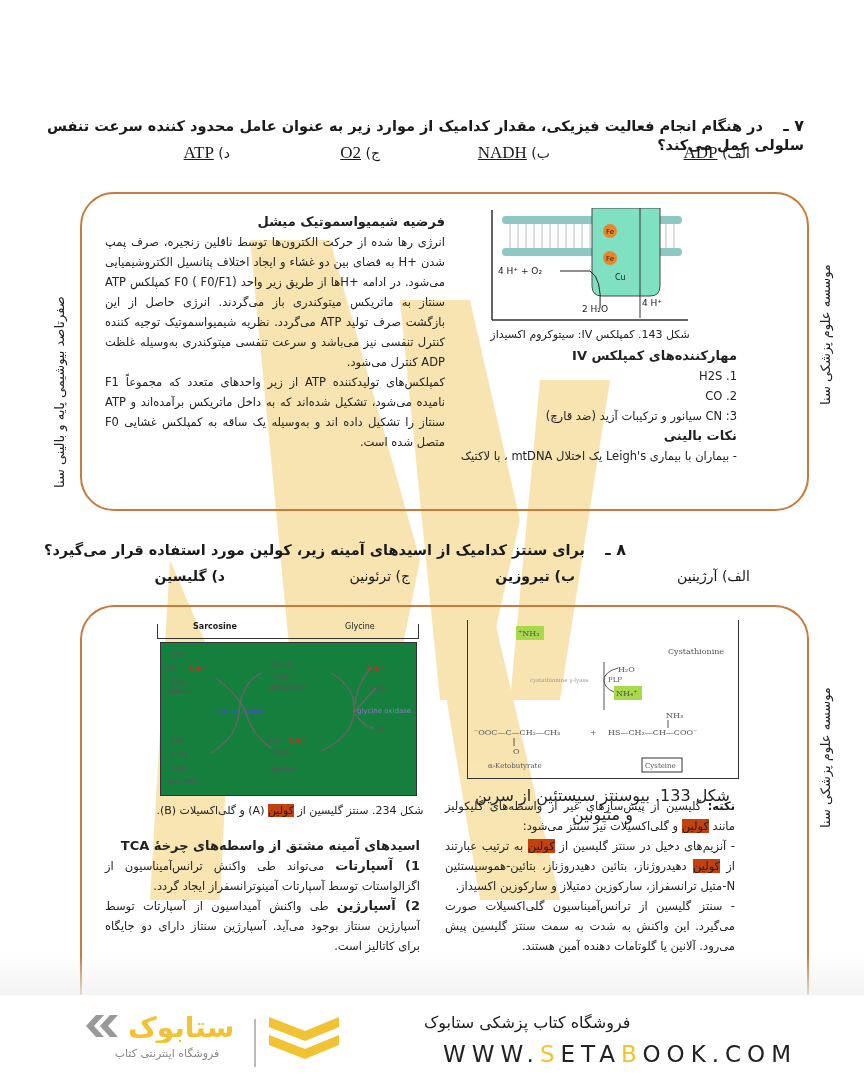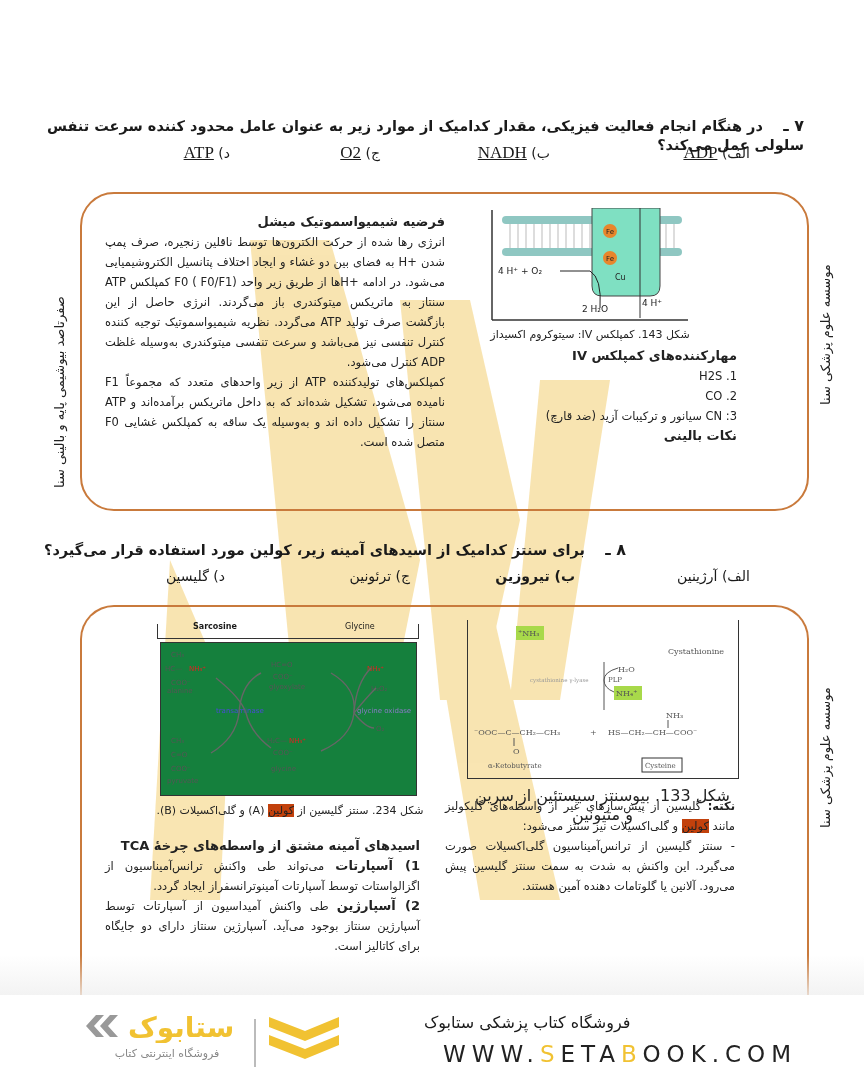--- a/index.html
+++ b/index.html
@@ -105,32 +105,33 @@
   </svg>
 </div>
 <div class="abs rtl caption content" style="left:490px; top:328px; width:200px; text-align:center;">شکل 143. کمپلکس IV: سیتوکروم اکسیداز</div>
 
 <div class="abs rtl para content" style="left:472px; top:346px; width:265px; text-align:right;">
   <h4>مهارکننده‌های کمپلکس IV</h4>
   <div>H2S .1</div>
   <div>CO .2</div>
   <div>CN :3 سیانور و ترکیبات آزید (ضد قارچ)</div>
   <h4>نکات بالینی</h4>
+  <div style="white-space:nowrap;">- بیماران با بیماری Leigh's یک اختلال mtDNA ، با لاکتیک</div>
 </div>
 
 <div class="abs rtl content" style="right:60px; top:540px; width:760px; text-align:left;">
   <span class="q-num">۸ ـ</span>
   &nbsp;&nbsp;
   <span class="q-title">برای سنتز کدامیک از اسیدهای آمینه زیر، کولین مورد استفاده قرار می‌گیرد؟</span>
 </div>
 <div class="abs content" style="left:130px; top:568px; width:620px; height:24px;">
   <div class="abs opt rtl" style="right:0; top:0;"><span>الف)</span> <span>آرژینین</span></div>
   <div class="abs opt rtl" style="right:175px; top:0; font-weight:bold;"><span>ب)</span> <span>تیروزین</span></div>
   <div class="abs opt rtl" style="right:340px; top:0;"><span>ج)</span> <span>ترئونین</span></div>
-  <div class="abs opt rtl" style="right:525px; top:0; font-weight:normal;"><span>د)</span> <span>گلیسین</span></div>
+  <div class="abs opt rtl" style="right:525px; top:0; font-weight:bold;"><span>د)</span> <span>گلیسین</span></div>
 </div>
 
 <div class="box" style="left:80px; top:605px; width:725px; height:420px; border-bottom:none; border-bottom-left-radius:0; border-bottom-right-radius:0;"></div>
 <div class="vert left" style="left:818px; top:648px; height:180px;">موسسه علوم پزشکی سنا</div>
 
 <div class="abs content" style="left:155px; top:618px; width:265px; height:180px;">
   <div class="abs" style="left:2px; top:6px; width:260px; height:14px; border-left:1.5px solid #333; border-right:1.5px solid #333; border-bottom:1.5px solid #333;"></div>
   <div class="abs" style="left:38px; top:4px; font-size:8px; font-weight:bold;">Sarcosine</div>
   <div class="abs" style="left:190px; top:4px; font-size:8px;">Glycine</div>
   <div class="abs" style="left:5px; top:24px; width:255px; height:152px; border:1.5px solid #333; background:#15803d;">
@@ -204,20 +205,21 @@
 <div class="abs rtl caption content" style="left:470px; top:786px; width:265px; text-align:center; font-size:16px;">شکل 133. بیوسنتز سیستئین از سرین و متیونین</div>
 
 <div class="abs rtl para content" style="left:105px; top:836px; width:315px;">
   <h4 style="font-size:13px;">اسیدهای آمینه مشتق از واسطه‌های چرخهٔ TCA</h4>
   <div><b style="font-size:13px;">1) آسپارتات</b><span> می‌تواند طی واکنش ترانس‌آمیناسیون از اگزالواستات توسط آسپارتات آمینوترانسفراز ایجاد گردد.</span></div>
   <div><b style="font-size:13px;">2) آسپارژین</b><span> طی واکنش آمیداسیون از آسپارتات توسط آسپارژین سنتاز بوجود می‌آید. آسپارژین سنتاز دارای دو جایگاه برای کاتالیز است.</span></div>
 </div>
 
 <div class="abs rtl para content" style="left:445px; top:796px; width:290px;">
   <div><b>نکته:</b><span> گلیسین از پیش‌سازهای غیر از واسطه‌های گلیکولیز مانند </span><span class="hl">کولین</span><span> و گلی‌اکسیلات نیز سنتز می‌شود:</span></div>
+  <div><span>- آنزیم‌های دخیل در سنتز گلیسین از </span><span class="hl">کولین</span><span> به ترتیب عبارتند از </span><span class="hl">کولین</span><span> دهیدروژناز، بتائین دهیدروژناز، بتائین-هموسیستئین N-متیل ترانسفراز، سارکوزین دمتیلاز و سارکوزین اکسیداز.</span></div>
   <div>- سنتز گلیسین از ترانس‌آمیناسیون گلی‌اکسیلات صورت می‌گیرد. این واکنش به شدت به سمت سنتز گلیسین پیش می‌رود. آلانین یا گلوتامات دهنده آمین هستند.</div>
 </div>
 
 <div class="abs" style="left:0; top:955px; width:864px; height:45px; background:linear-gradient(rgba(255,255,255,0), rgba(240,240,240,0.9)); z-index:4;"></div>
 
 <div class="abs" style="left:0; top:995px; width:864px; height:85px; background:#fff; z-index:5;">
 
   <svg class="abs" style="left:265px; top:18px;" width="78" height="52" viewBox="0 0 78 52">
     <g fill="#f1c232">
       <polygon points="4,4 40,18 74,4 74,14 40,28 4,14"></polygon>

